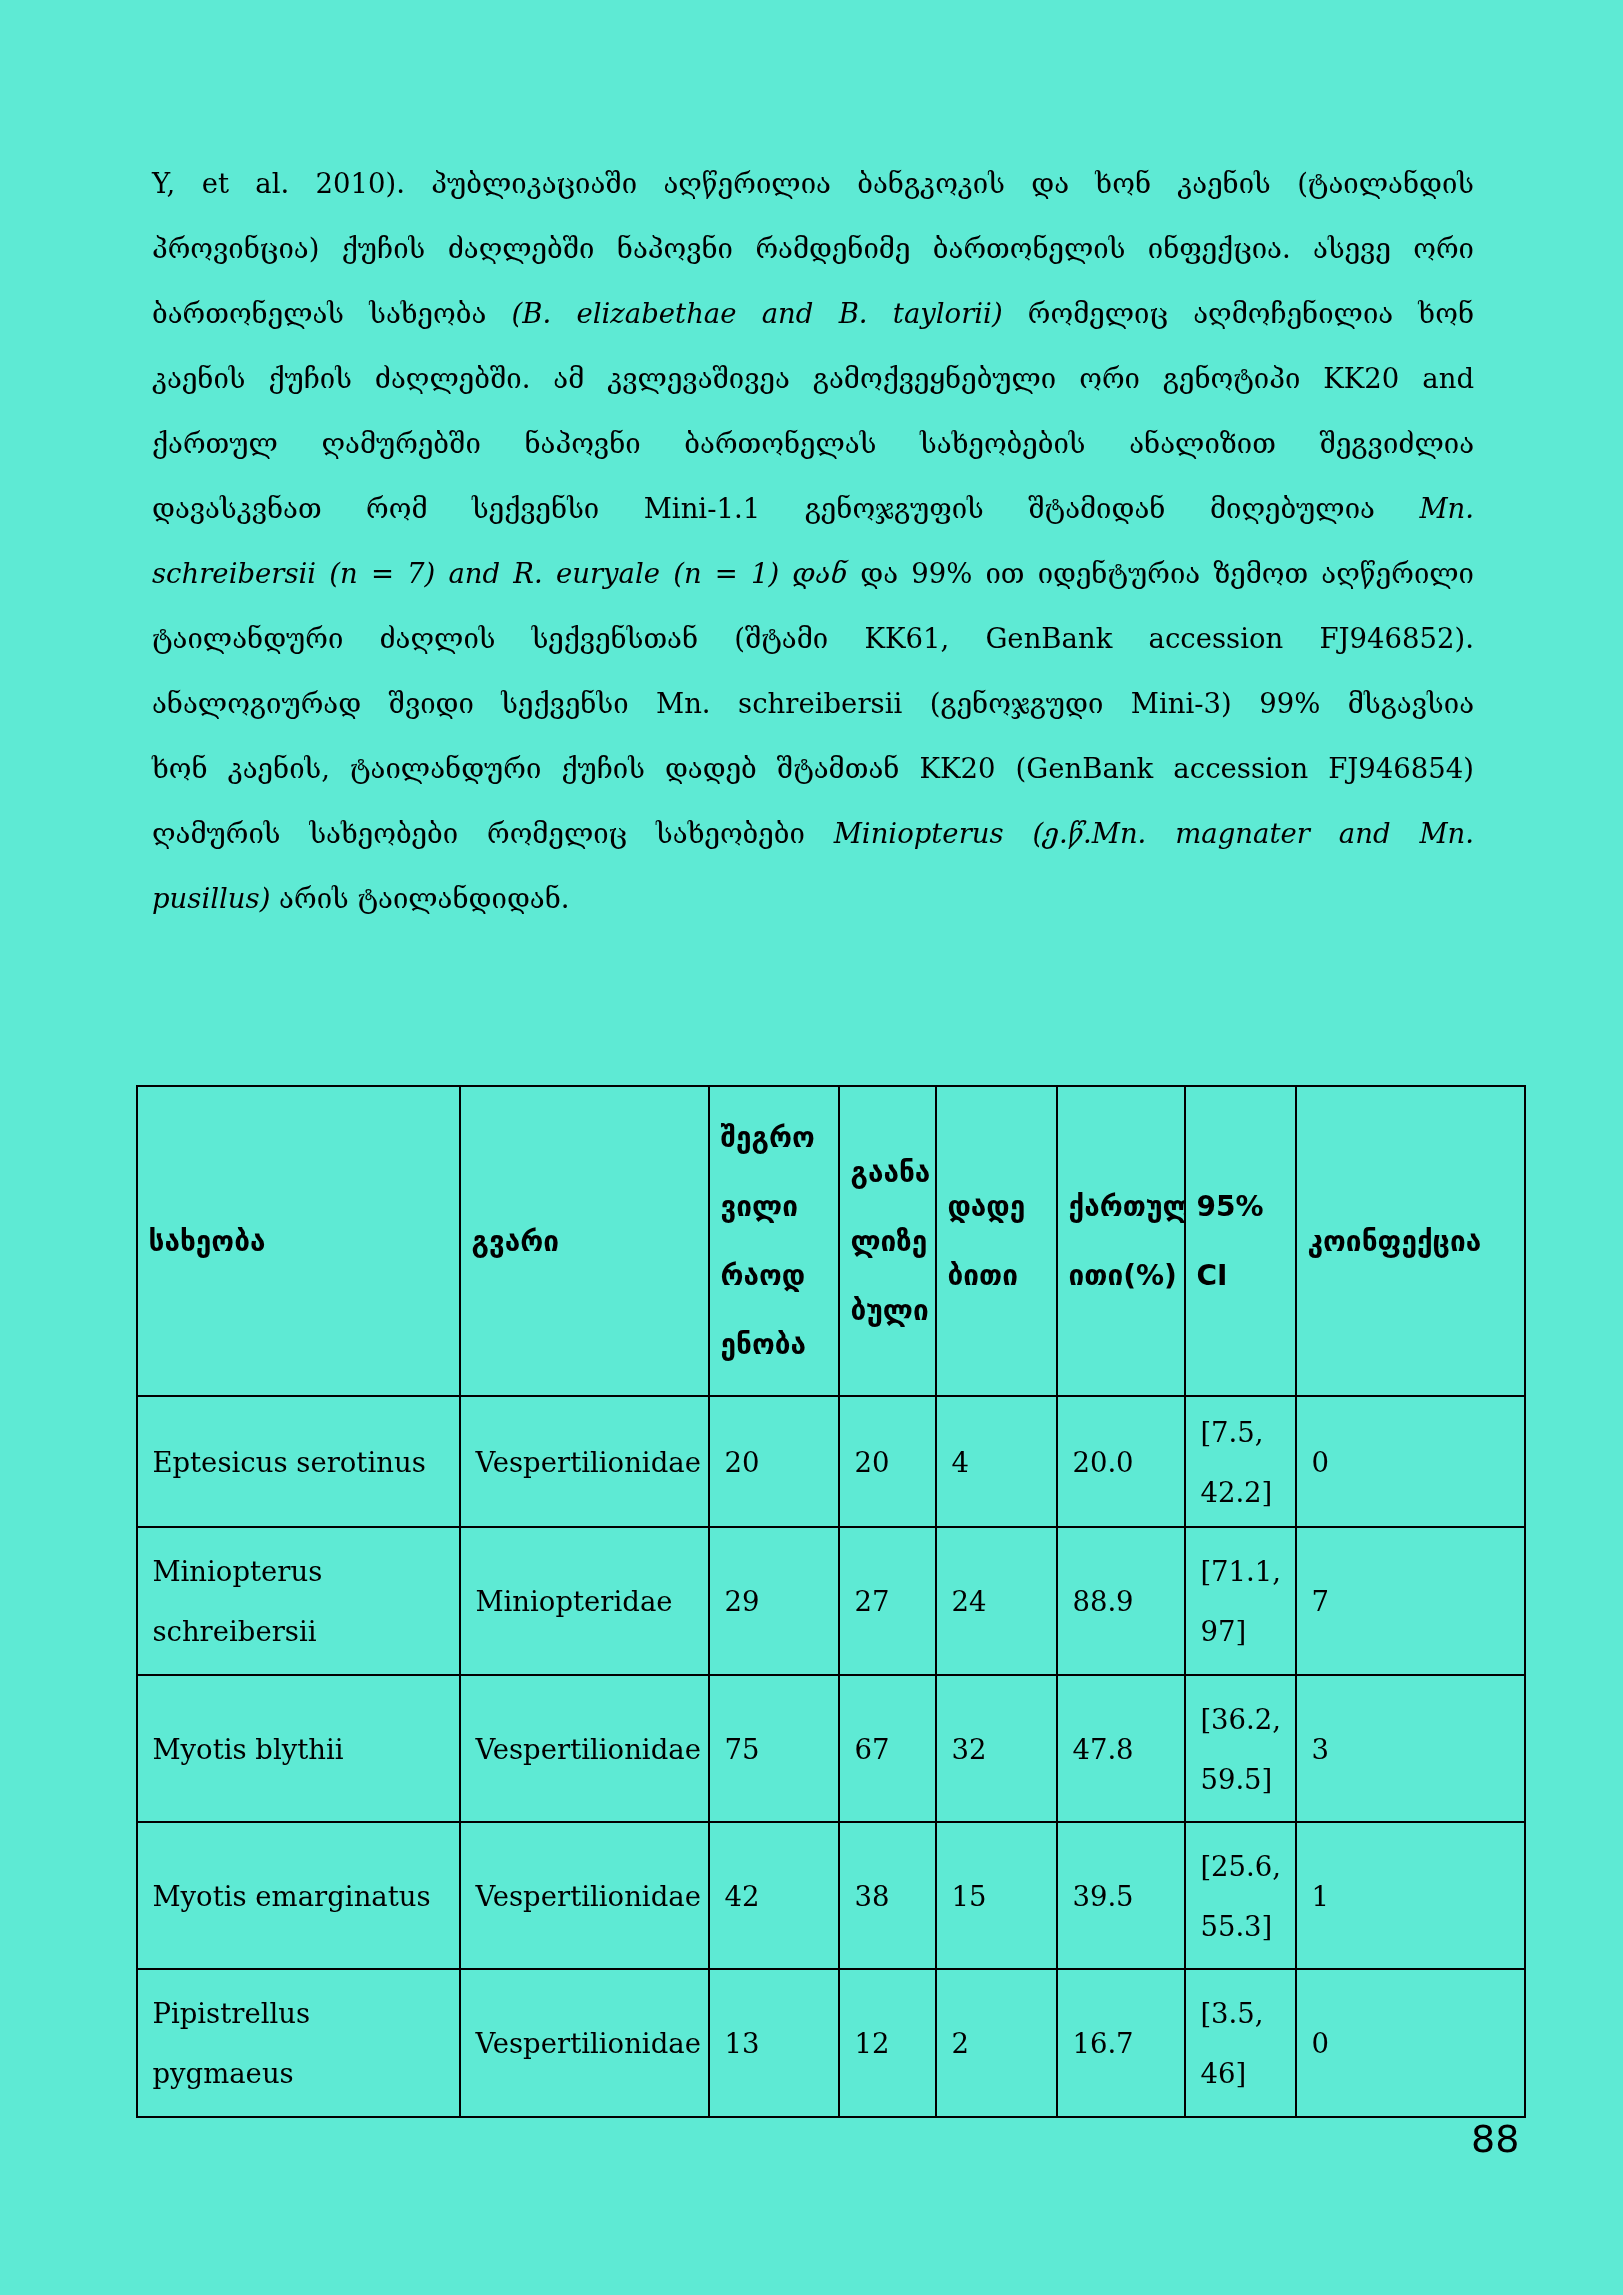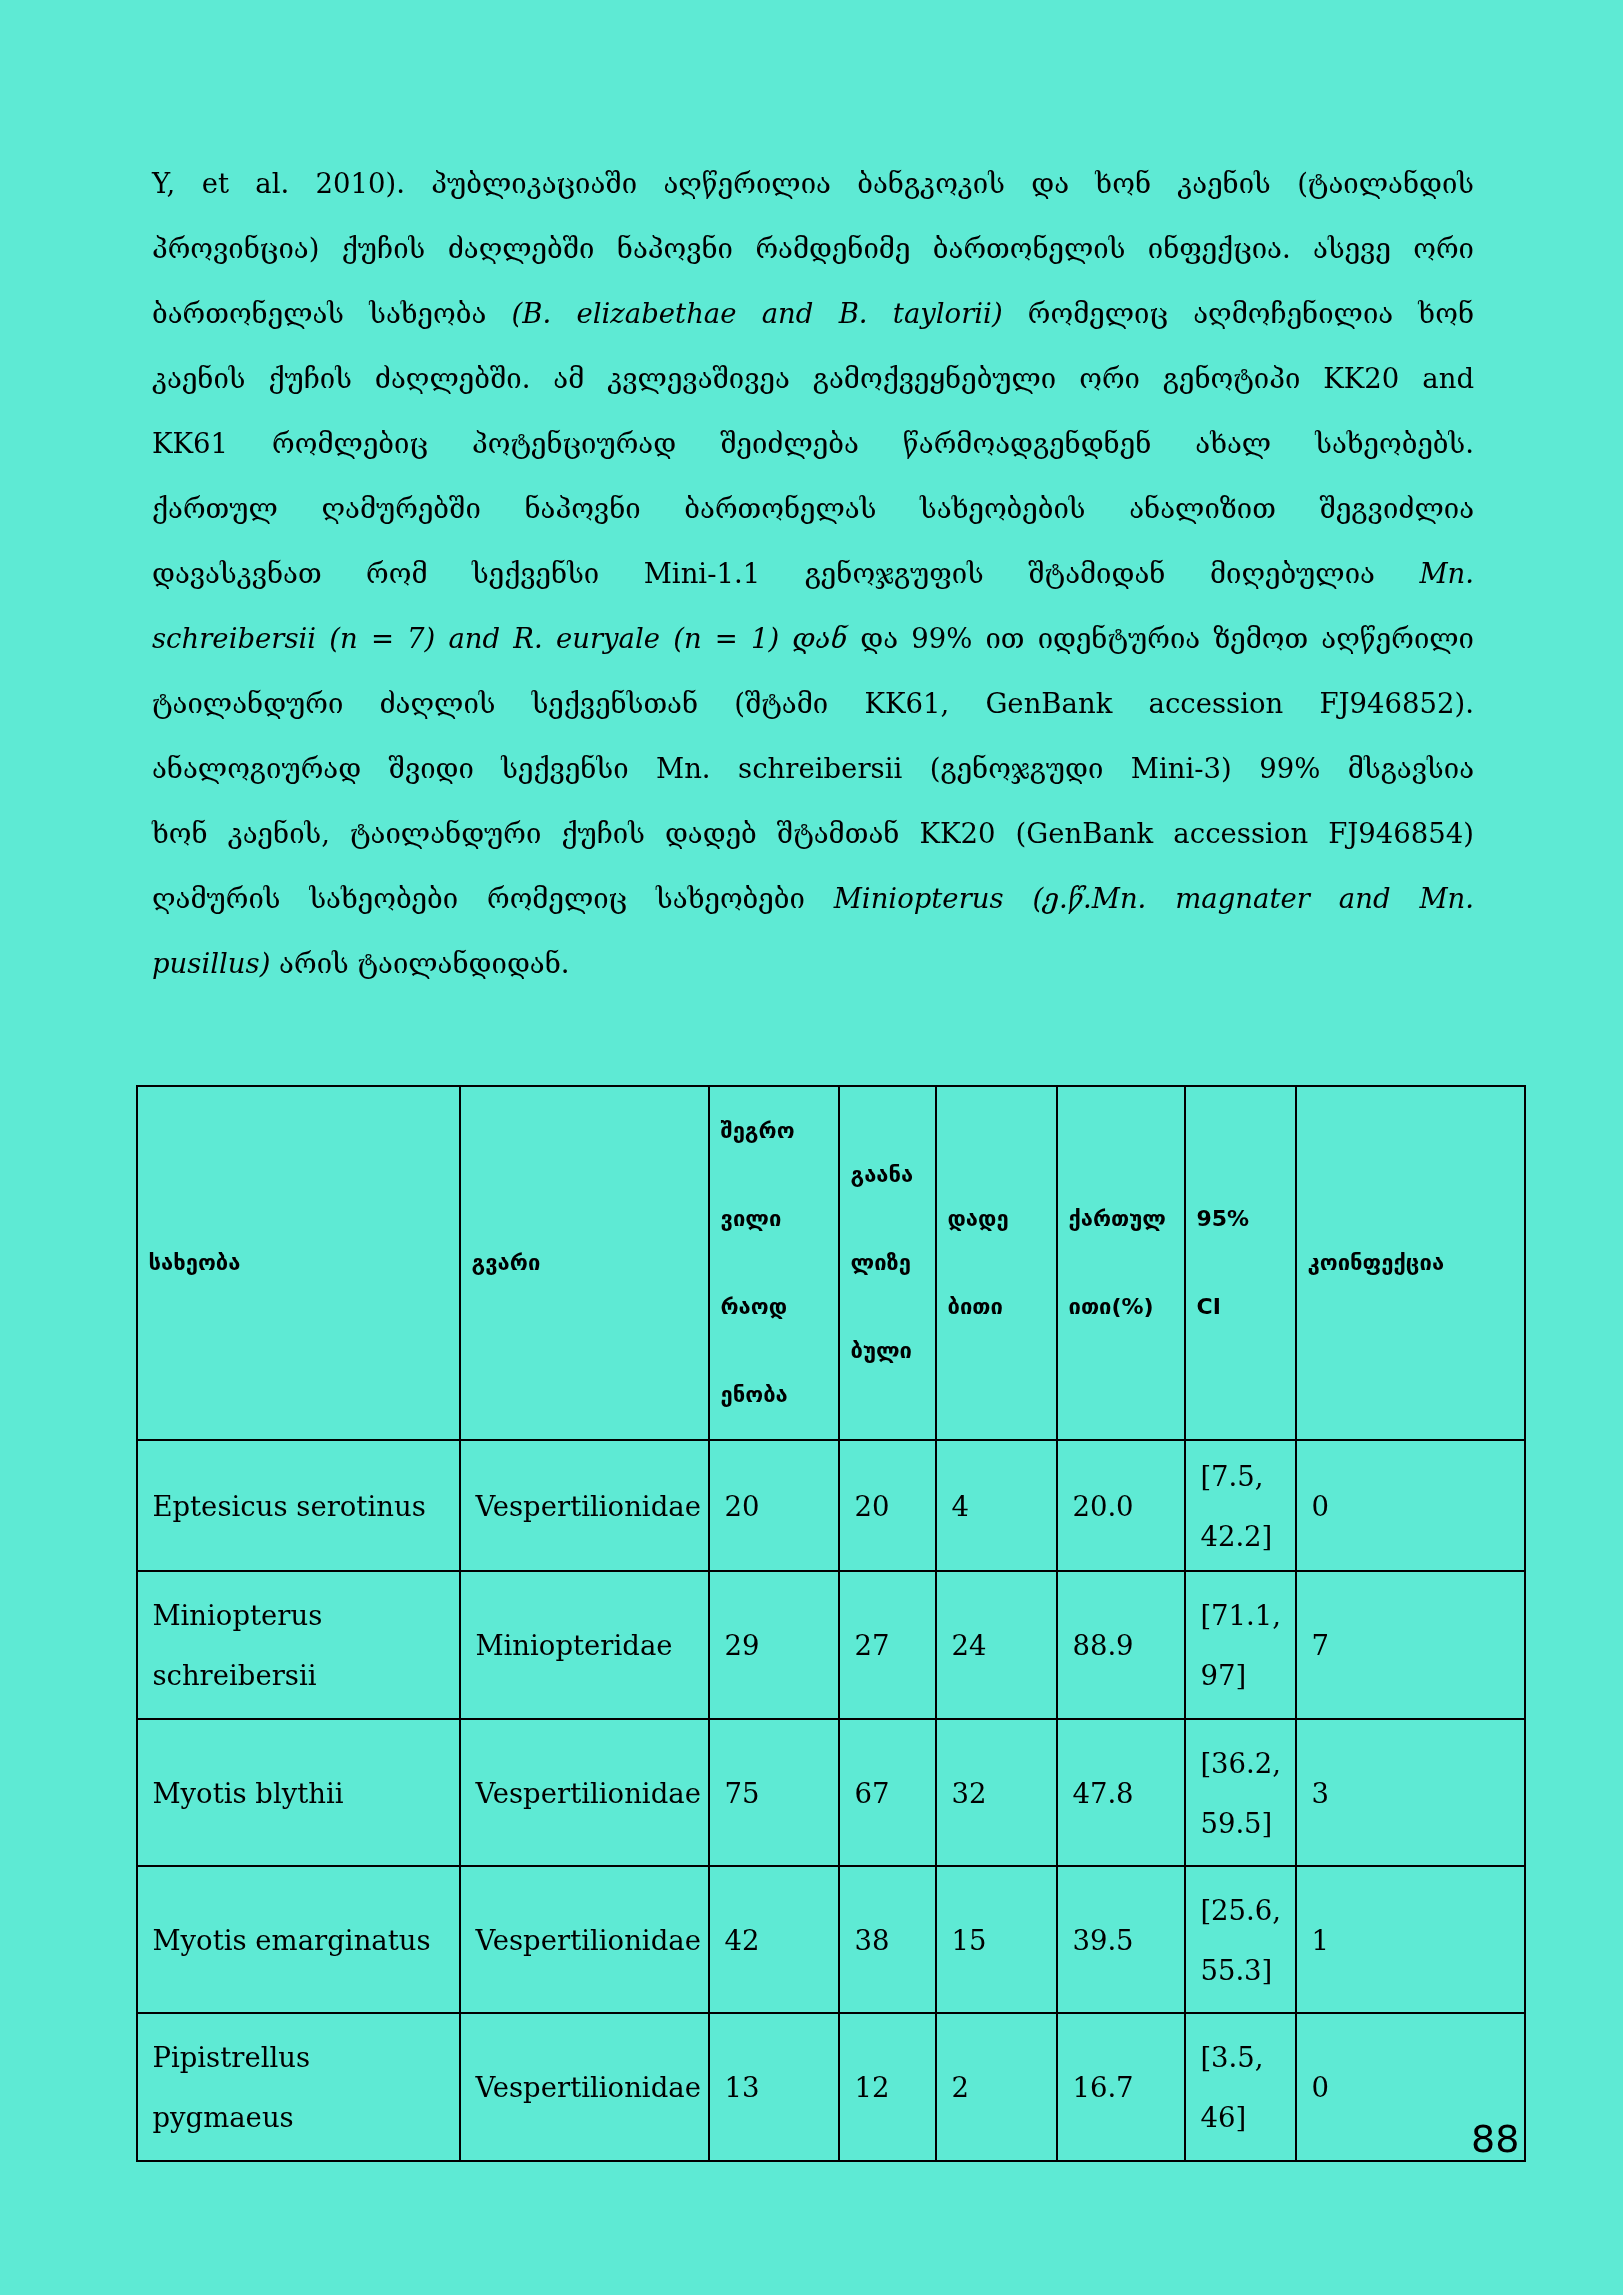--- a/index.html
+++ b/index.html
@@ -39,22 +39,22 @@
     table-layout:fixed;
   }
   .dtable th,.dtable td{
     border:2px solid #000;
     vertical-align:middle;
     overflow:hidden;
   }
   .dtable th{
     font-family:"DejaVu Sans","Liberation Sans",sans-serif;
     font-weight:bold;
-    font-size:22px;
-    line-height:88px;
+    font-size:28px;
+    line-height:69px;
     text-align:left;
     padding:0 10.5px;
     white-space:pre-line;
   }
   .dtable td{
     font-size:27.5px;
     line-height:60px;
     text-align:left;
     padding:0 14.4px;
     white-space:pre-line;
@@ -76,21 +76,20 @@
 </head>
 <body>
 
 <div class="page">
 
   <div class="body-text">
     <div class="line"><span>Y, et al. 2010). პუბლიკაციაში აღწერილია ბანგკოკის და ხონ კაენის (ტაილანდის</span></div>
     <div class="line"><span>პროვინცია) ქუჩის ძაღლებში ნაპოვნი რამდენიმე ბართონელის ინფექცია. ასევე ორი</span></div>
     <div class="line"><span>ბართონელას სახეობა </span><span class="it">(B. elizabethae and B. taylorii)</span><span> რომელიც აღმოჩენილია ხონ</span></div>
     <div class="line"><span>კაენის ქუჩის ძაღლებში. ამ კვლევაშივეა გამოქვეყნებული ორი გენოტიპი KK20 and</span></div>
-    <div class="line"><span>KK61 რომლებიც პოტენციურად შეიძლება წარმოადგენდნენ ახალ სახეობებს.</span></div>
     <div class="line"><span>ქართულ ღამურებში ნაპოვნი ბართონელას სახეობების ანალიზით შეგვიძლია</span></div>
     <div class="line"><span>დავასკვნათ რომ სექვენსი Mini-1.1 გენოჯგუფის შტამიდან მიღებულია </span><span class="it">Mn.</span></div>
     <div class="line"><span class="it">schreibersii (n = 7) and R. euryale (n = 1) დან</span><span> და 99% ით იდენტურია ზემოთ აღწერილი</span></div>
     <div class="line"><span>ტაილანდური ძაღლის სექვენსთან (შტამი KK61, GenBank accession FJ946852).</span></div>
     <div class="line"><span>ანალოგიურად შვიდი სექვენსი Mn. schreibersii (გენოჯგუდი Mini-3) 99% მსგავსია</span></div>
     <div class="line"><span>ხონ კაენის, ტაილანდური ქუჩის დადებ შტამთან KK20 (GenBank accession FJ946854)</span></div>
     <div class="line"><span>ღამურის სახეობები რომელიც სახეობები </span><span class="it">Miniopterus (ე.წ.Mn. magnater and Mn.</span></div>
     <div class="line left"><span class="it">pusillus)</span><span> არის ტაილანდიდან.</span></div>
   </div>
 

